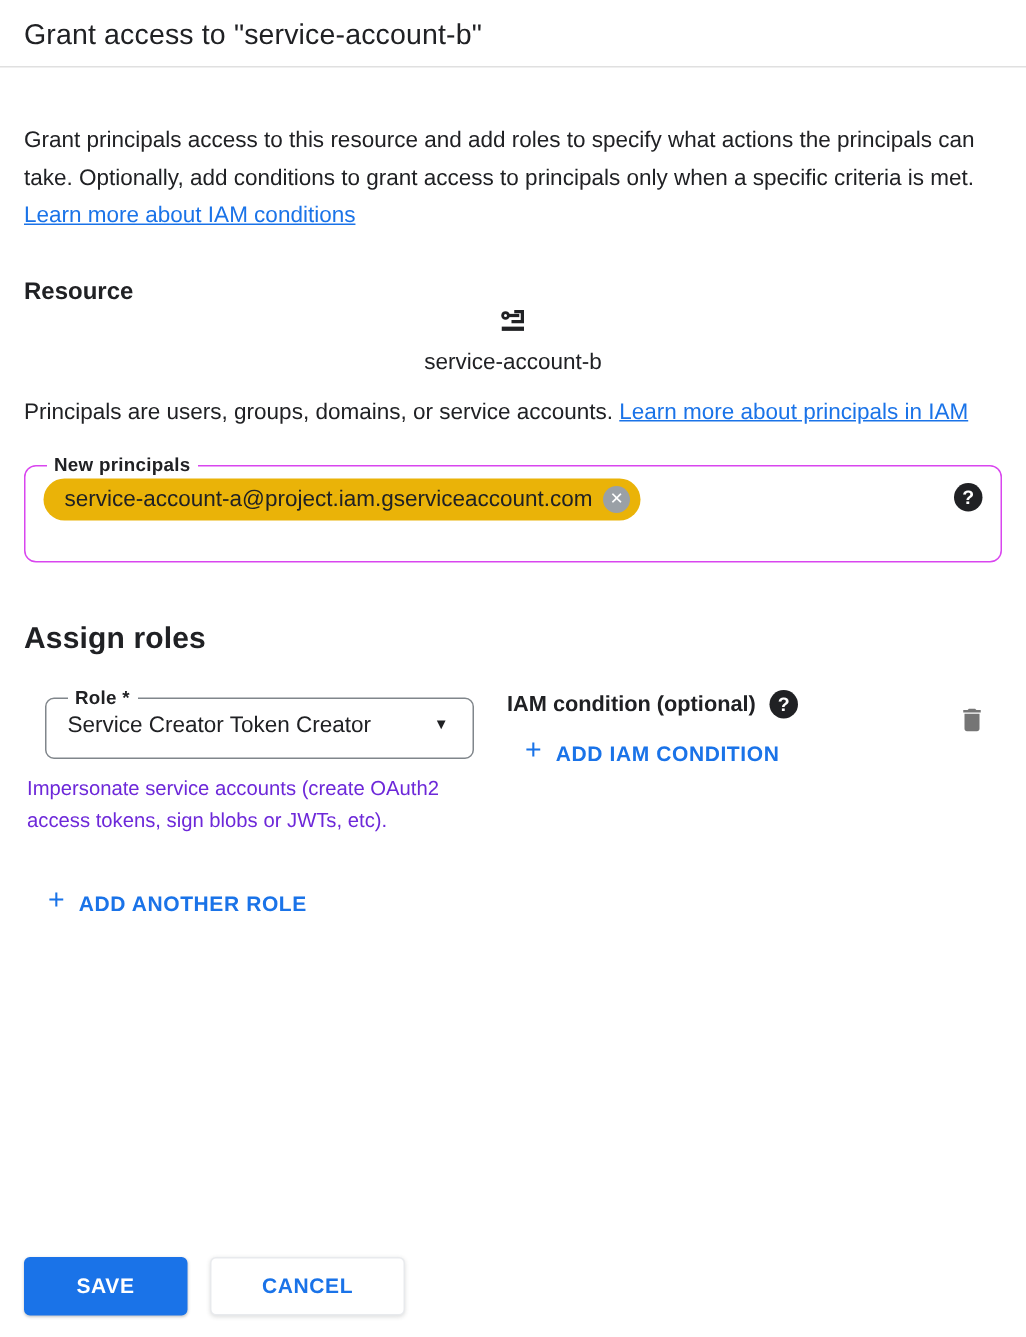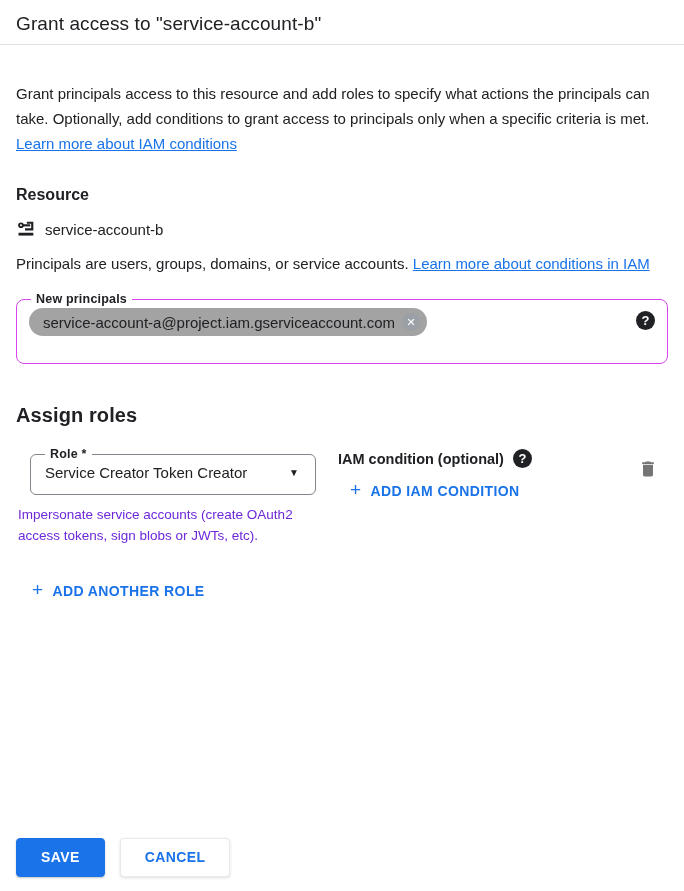--- a/index.html
+++ b/index.html
@@ -34,24 +34,24 @@
     text-decoration: underline;
     cursor: pointer;
   }
   .section-heading-sm {
     margin-top: 30px;
     font-size: 16px;
     font-weight: 700;
     color: #202124;
   }
   .resource-row {
-    margin-top: 15px;
     display: flex;
     align-items: center;
     gap: 9px;
+    flex-direction: column;
   }
   .resource-row .res-icon { width: 20px; height: 20px; flex: 0 0 auto; }
   .resource-name { font-size: 15px; color: #202124; }
   .section-heading {
     margin-top: 40px;
     font-size: 20px;
     font-weight: 700;
     color: #202124;
     letter-spacing: 0.1px;
   }
@@ -72,23 +72,22 @@
     letter-spacing: 0.2px;
   }
   .principals-field { min-height: 72px; }
   .principals-inner {
     display: flex;
     align-items: flex-start;
     padding-top: 2px;
   }
   .chip {
     display: inline-flex;
-    align-items: center;
     gap: 7px;
-    background: #a3a3a3;
+    background: #eab308;
     border-radius: 16px;
     padding: 5px 7px 5px 14px;
     font-size: 15px;
     color: #202124;
     cursor: default;
   }
   .chip-close {
     width: 18px; height: 18px;
     border-radius: 50%;
     background: #9aa0a6;
@@ -191,21 +190,21 @@
     top: 838px;
     display: flex;
     gap: 15px;
   }
   .btn {
     font-family: inherit;
     font-size: 14px;
     font-weight: 700;
     letter-spacing: 0.4px;
     border-radius: 4px;
-    padding: 10px 24px;
+    padding: 10px 34px;
     cursor: pointer;
     line-height: 1.2;
   }
   .btn-primary {
     background: #1a73e8;
     color: #fff;
     border: 1px solid #1a73e8;
     box-shadow: 0 1px 2px rgba(60,64,67,0.3);
   }
   .btn-secondary {
@@ -233,21 +232,21 @@
       <circle cx="6" cy="7.5" r="3.4" fill="#202124"></circle>
       <circle cx="6" cy="7.5" r="1.2" fill="#ffffff"></circle>
       <rect x="8" y="6.3" width="9" height="2.6" fill="#202124"></rect>
       <path d="M13 3.2 h7.8 v10.6 h-10 v-2.6 h7.4 v-5.4 h-5.2 z" fill="#202124"></path>
       <rect x="3" y="16.5" width="17.8" height="3.4" fill="#202124"></rect>
     </svg>
     <span class="resource-name">service-account-b</span>
   </div>
 
 
-  <p class="body-text section-desc"><span>Principals are users, groups, domains, or service accounts. </span><a class="link">Learn more about conditions in IAM</a></p>
+  <p class="body-text section-desc"><span>Principals are users, groups, domains, or service accounts. </span><a class="link">Learn more about principals in IAM</a></p>
 
   <fieldset class="outlined principals-field">
     <legend>New principals</legend>
     <div class="principals-inner">
       <span class="chip">
         <span>service-account-a@project.iam.gserviceaccount.com</span>
         <span class="chip-close">✕</span>
       </span>
       <span class="help-badge">?</span>
     </div>

